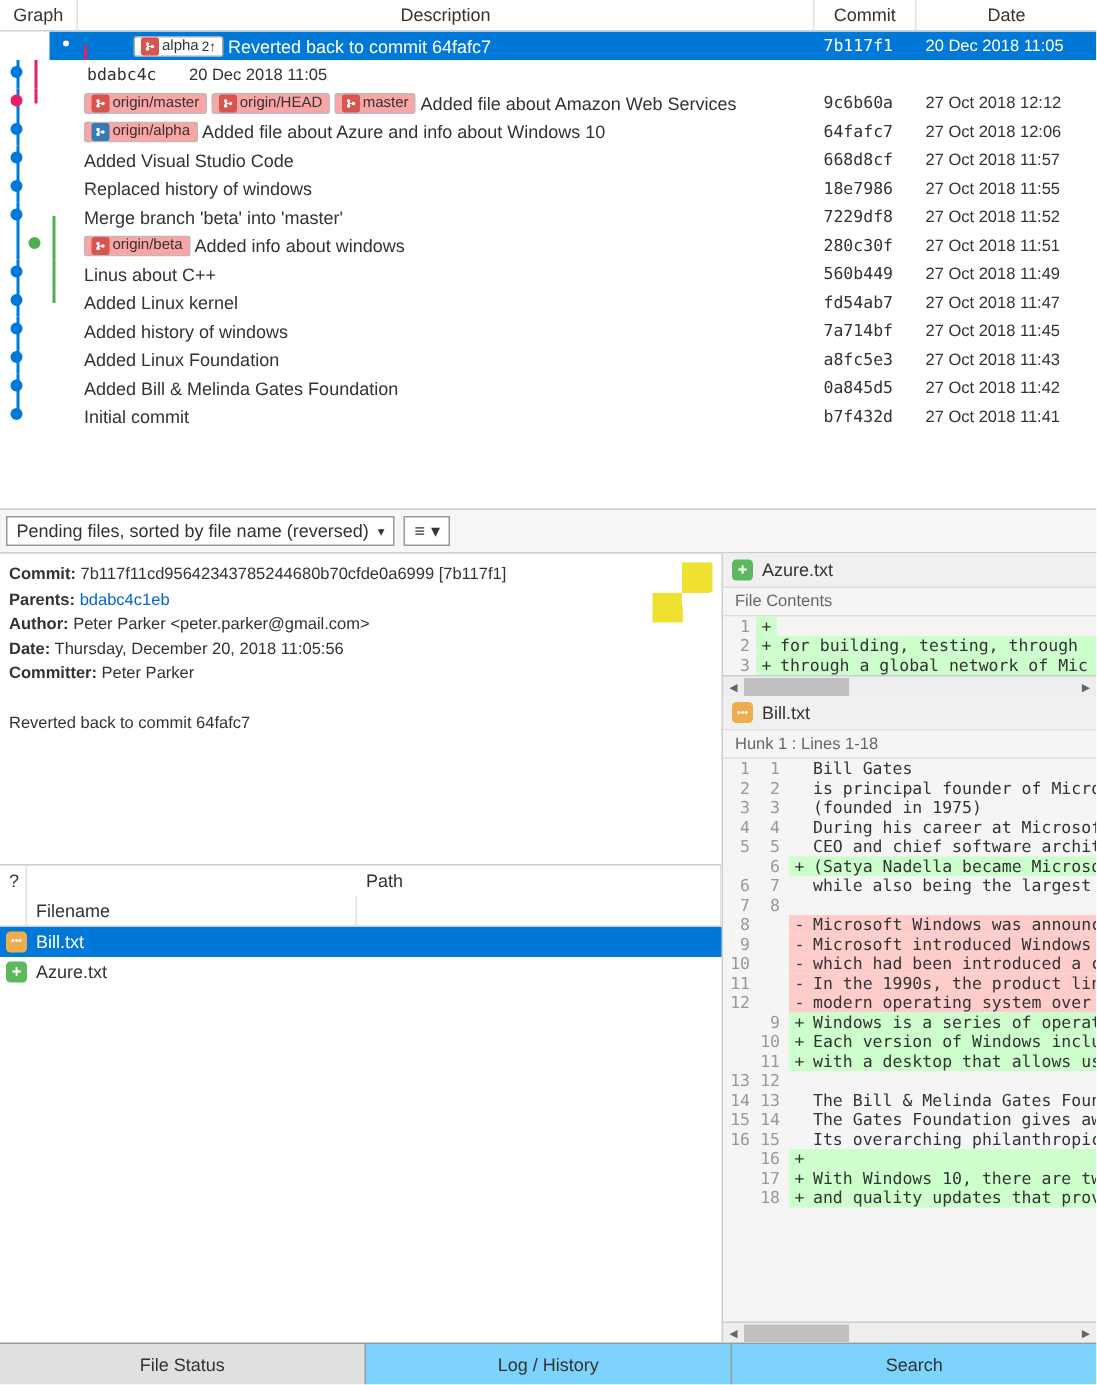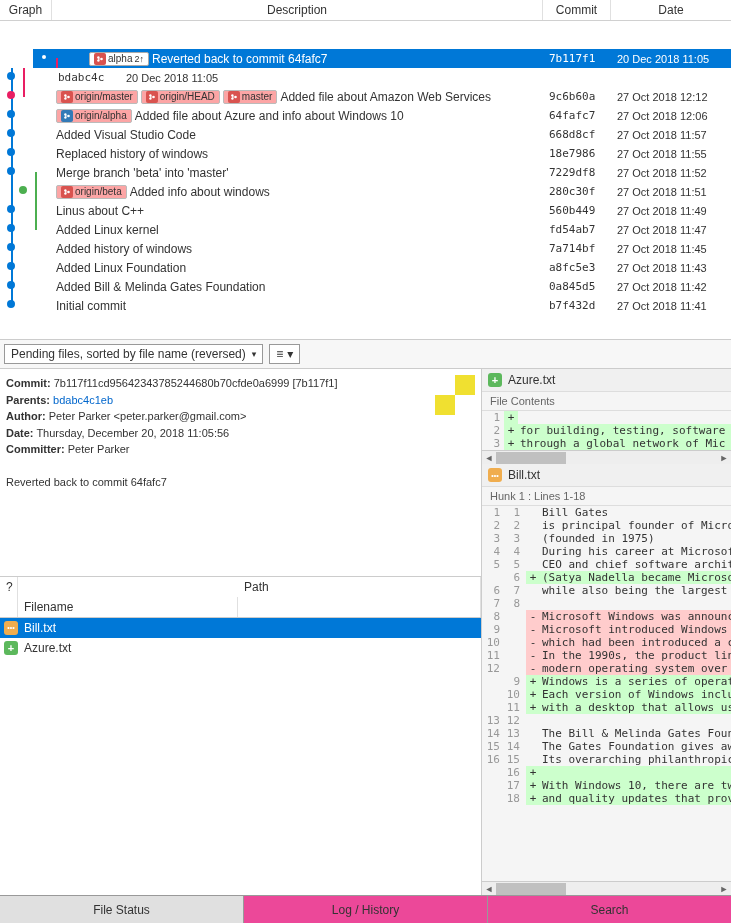--- a/index.html
+++ b/index.html
@@ -1,17 +1,17 @@
 <!DOCTYPE html>
 <html><head>
 <meta charset="utf-8">
 <style>
 * { box-sizing: border-box; margin: 0; padding: 0; }
 body { font-family: -apple-system, "Segoe UI", Arial, sans-serif; font-size: 12px; color: #333; background: #fff; width: 731px; height: 923px; overflow: hidden; display: flex; flex-direction: column; }
-.top-pane { height: 340px; display: flex; flex-direction: column; border-bottom: 1px solid #ccc; gap: 28px; }
+.top-pane { height: 340px; display: flex; flex-direction: column; border-bottom: 1px solid #ccc; }
 .th-row { display: flex; background: #fff; border-bottom: 1px solid #d0d0d0; }
 .th { padding: 3px 6px; text-align: center; border-right: 1px solid #e0e0e0; font-weight: normal; color: #333; }
 .th:last-child { border-right: none; }
 .col-graph { width: 52px; }
 .col-desc { flex: 1; }
 .col-commit { width: 68px; }
 .col-date { width: 120px; }
 .commit-list { flex: 1; overflow: hidden; }
 .commit-row { display: flex; align-items: center; height: 19px; padding: 0; }
 .commit-row.selected { background: #0078d7; color: #fff; margin-left: 33px; }
@@ -62,21 +62,21 @@
 .gutter { width: 14px; text-align: center; }
 .code { flex: 1; padding-left: 2px; overflow: hidden; }
 .add-line .code, .add-line .gutter { background: #cfc; }
 .del-line .code, .del-line .gutter { background: #fcc; }
 .hscroll { height: 14px; background: #eee; border-top: 1px solid #ccc; position: relative; }
 .hscroll .thumb { position: absolute; left: 0; top: 1px; height: 12px; width: 70px; background: #c0c0c0; }
 .hscroll .arrow-l, .hscroll .arrow-r { position: absolute; top: 0; width: 14px; height: 14px; display: flex; align-items: center; justify-content: center; font-size: 9px; color: #666; }
 .hscroll .arrow-l { left: 0; }
 .hscroll .arrow-r { right: 0; }
 .bottom-tabs { display: flex; border-top: 1px solid #999; height: 28px; }
-.btab { flex: 1; display: flex; align-items: center; justify-content: center; border-right: 1px solid #999; background: #ec4899; cursor: pointer; }
+.btab { flex: 1; display: flex; align-items: center; justify-content: center; border-right: 1px solid #999; background: #7dd3fc; cursor: pointer; }
 .btab.active { background: #e0e0e0; }
 .btab:last-child { border-right: none; }
 </style>
 </head>
 <body>
 
 <div class="top-pane">
   <div class="th-row">
     <div class="th col-graph">Graph</div>
     <div class="th col-desc">Description</div>
@@ -358,21 +358,21 @@
 
   <div class="lower-right">
 
     <div class="file-header">
       <span class="f-icon add">+</span>
       <span>Azure.txt</span>
     </div>
     <div class="section-label">File Contents</div>
     <div class="diff-area" id="azure-diff">
         <div class="diff-line add-line"><span class="ln">1</span><span class="gutter">+</span></div>
-        <div class="diff-line add-line"><span class="ln">2</span><span class="gutter">+</span><span class="code">for building, testing, software</span></div>
+        <div class="diff-line add-line"><span class="ln">2</span><span class="gutter">+</span><span class="code">for building, testing, through</span></div>
         <div class="diff-line add-line"><span class="ln">3</span><span class="gutter">+</span><span class="code">through a global network of Mic</span></div>
       </div>
     <div class="hscroll">
         <span class="arrow-l">◄</span>
         <div class="thumb" style="left:14px"></div>
         <span class="arrow-r">►</span>
       </div>
 
     <div class="file-header">
       <span class="f-icon mod" style="font-size:7px">•••</span>

